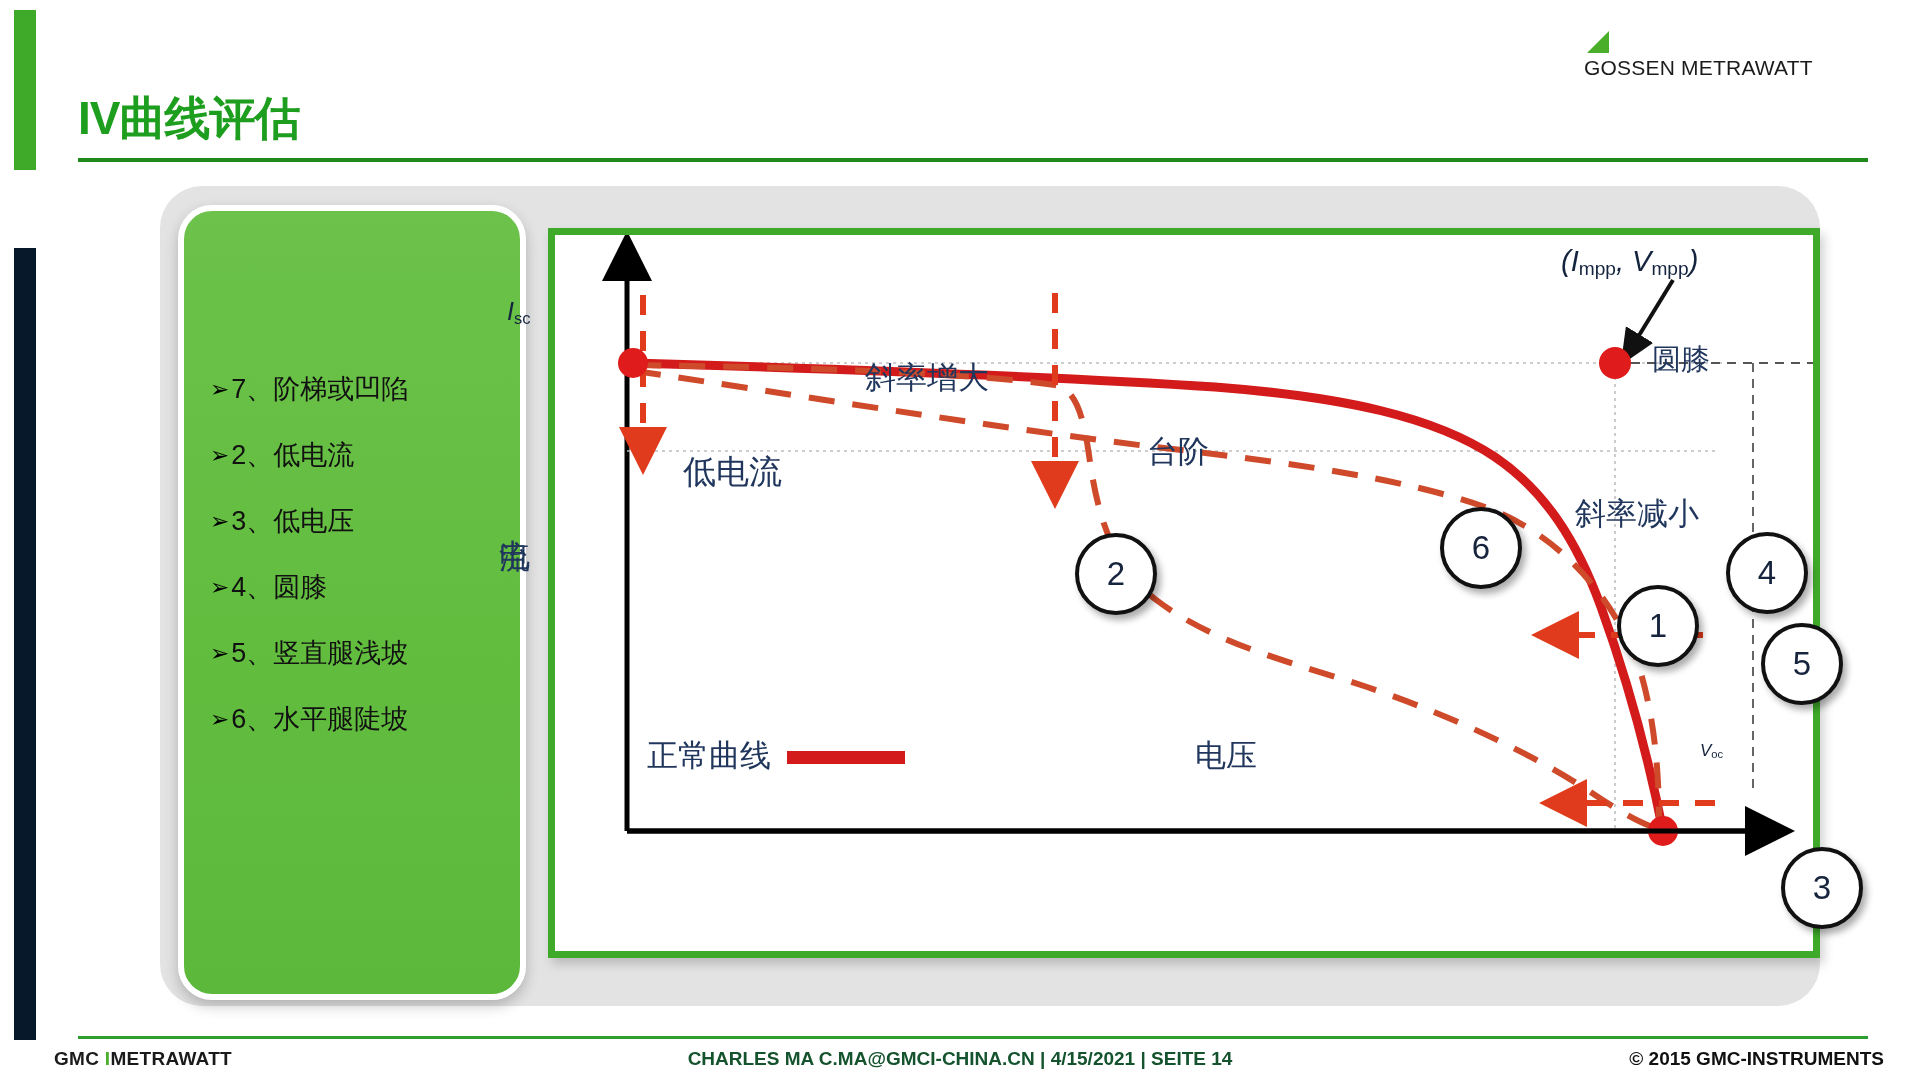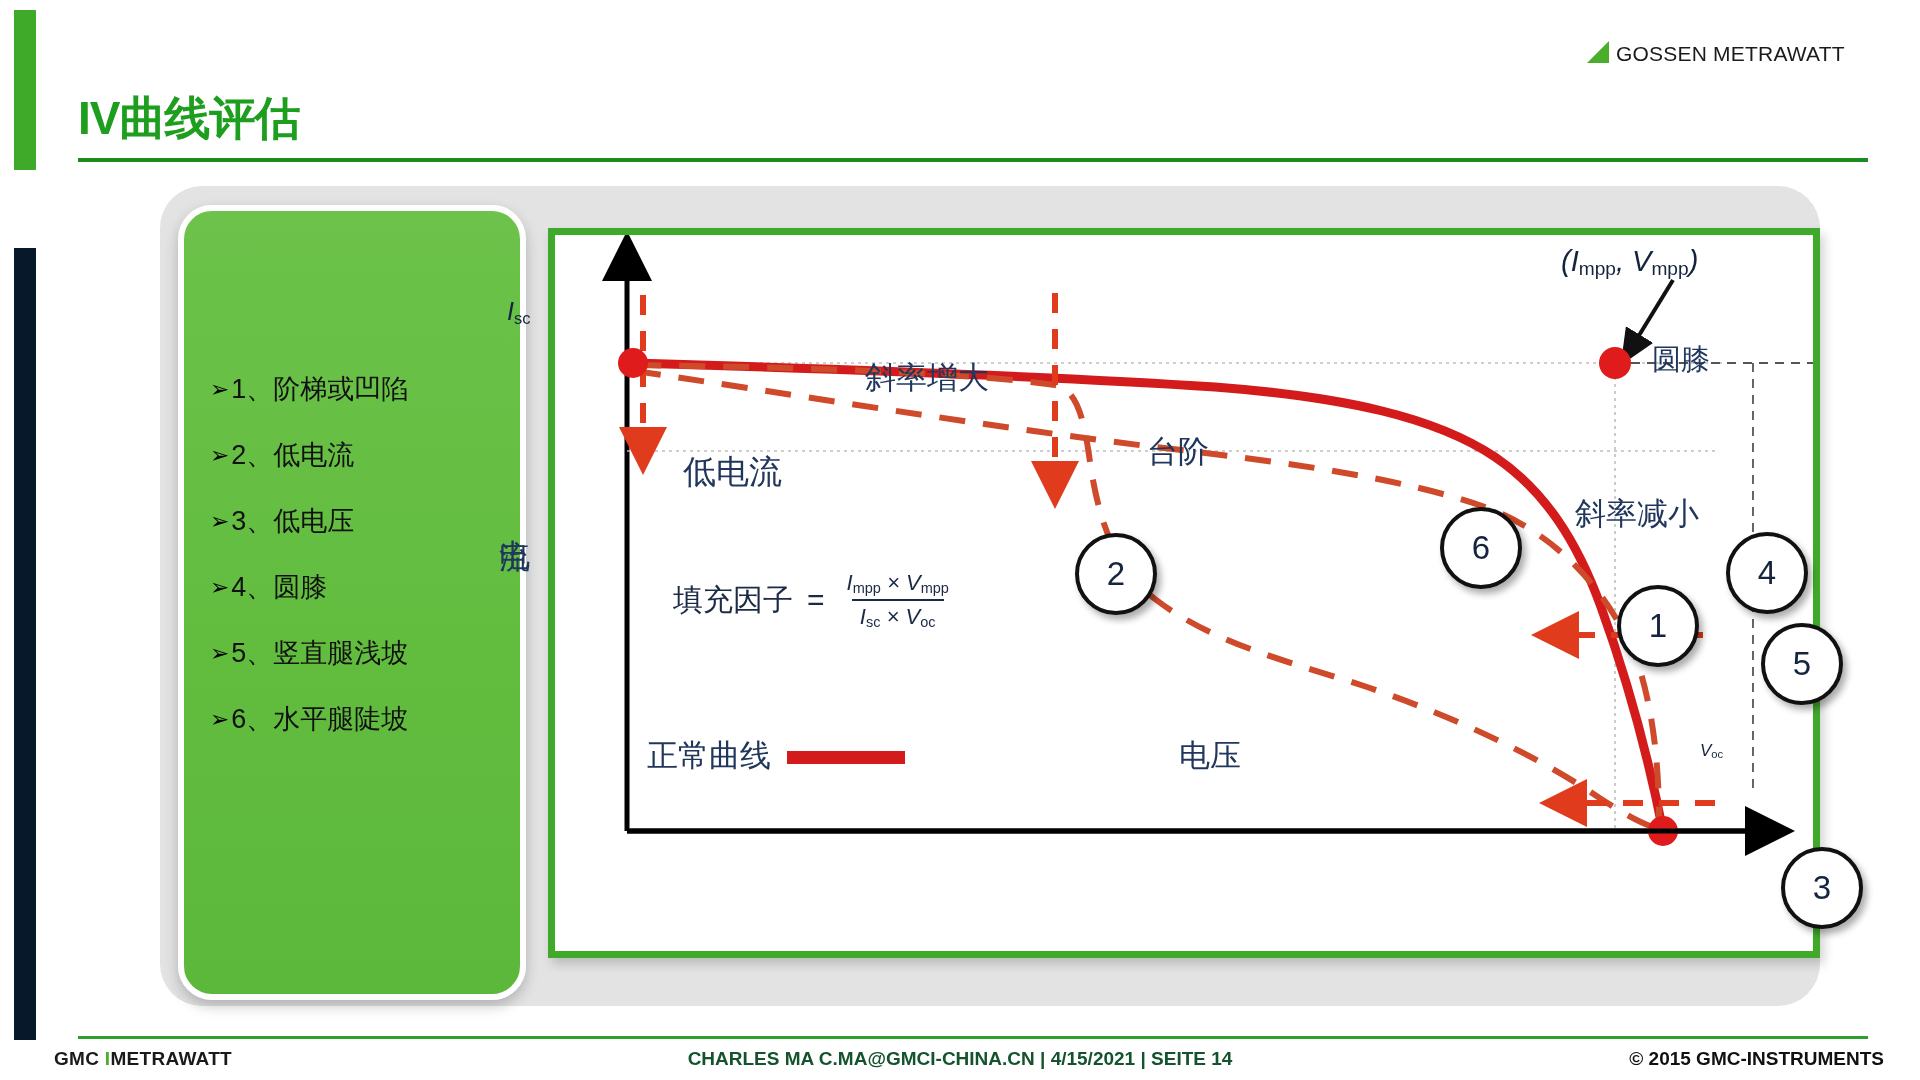--- a/index.html
+++ b/index.html
@@ -16,21 +16,21 @@
   
   .slide-title{
     position:absolute;left:78px;top:88px;
     font-size:46px;font-weight:bold;color:#1e9e1e;
     letter-spacing:-1px;white-space:nowrap;
   }
   .title-rule{
     position:absolute;left:78px;top:158px;width:1790px;height:4px;background:#1e8a1e;
   }
   .logo-block{position:absolute;right:36px;top:28px;width:300px;}
-  .logo-row{display:flex;align-items:flex-end;height:38px;}
+  .logo-row{display:flex;align-items:flex-start;height:38px;flex-direction:column;}
   .logo-tri{width:28px;height:28px;margin-right:4px;flex:0 0 auto;}
   .logo-text{font-size:21px;color:#1b1b1b;letter-spacing:.2px;white-space:nowrap;}
 
   
   .gray-panel{
     position:absolute;left:160px;top:186px;width:1660px;height:820px;
     background:#e3e3e3;border-radius:42px 42px 42px 42px;
   }
 
   
@@ -56,21 +56,21 @@
     box-shadow:4px 6px 10px rgba(0,0,0,.18);
   }
   .chart-svg{position:absolute;left:0;top:0;width:100%;height:100%;}
 
   
   .lbl{position:absolute;color:#20365c;white-space:nowrap;}
   .lbl-isc{left:-48px;top:62px;font-size:25px;font-style:italic;color:#14243f;}
   .lbl-voc{left:1145px;top:506px;font-size:17px;font-style:italic;color:#14243f;}
   .lbl-mpp{left:1006px;top:10px;font-size:29px;font-style:italic;color:#14243f;}
   .lbl-ylabel{left:-62px;top:280px;font-size:31px;writing-mode:vertical-rl;}
-  .lbl-xlabel{left:624px;top:500px;font-size:31px;}
+  .lbl-xlabel{left:640px;top:500px;font-size:31px;}
   .lbl-lowcurrent{left:128px;top:215px;font-size:33px;}
   .lbl-slopeinc{left:310px;top:122px;font-size:31px;}
   .lbl-step{left:592px;top:196px;font-size:31px;text-align:center;}
   .lbl-knee{left:1097px;top:105px;font-size:29px;text-align:center;}
   .lbl-slopedec{left:1020px;top:258px;font-size:31px;}
   .lbl-legend{left:92px;top:500px;font-size:31px;}
   .sub{font-size:.66em;vertical-align:-0.22em;font-style:normal;}
 
   
   .formula{
@@ -118,21 +118,21 @@
     <span class="logo-text">GOSSEN METRAWATT</span>
   </div>
 </div>
 
 <div class="gray-panel"></div>
 
 <div class="green-card">
   <ul class="bullet-list">
     <li class="bullet-item">
       <span class="bullet-arrow">➢</span>
-      <span>1、阶梯或凹陷</span>
+      <span>7、阶梯或凹陷</span>
     </li>
     <li class="bullet-item">
       <span class="bullet-arrow">➢</span>
       <span>2、低电流</span>
     </li>
     <li class="bullet-item">
       <span class="bullet-arrow">➢</span>
       <span>3、低电压</span>
     </li>
     <li class="bullet-item">
@@ -211,36 +211,20 @@
 
   <div class="lbl lbl-ylabel">电流</div>
   <div class="lbl lbl-xlabel">电压</div>
 
   <div class="lbl lbl-lowcurrent">低电流</div>
   <div class="lbl lbl-slopeinc">斜率增大</div>
   <div class="lbl lbl-step">台阶</div>
   <div class="lbl lbl-knee">圆膝</div>
   <div class="lbl lbl-slopedec">斜率减小</div>
 
-  <div class="formula">
-    <span>填充因子</span>
-    <span class="eq">=</span>
-    <span class="frac">
-      <span class="num">
-        <span>I</span><span class="sub">mpp</span>
-        <span>×</span>
-        <span>V</span><span class="sub">mpp</span>
-      </span>
-      <span class="den">
-        <span>I</span><span class="sub">sc</span>
-        <span>×</span>
-        <span>V</span><span class="sub">oc</span>
-      </span>
-    </span>
-  </div>
 
   <div class="lbl lbl-legend">正常曲线</div>
   <div class="legend-swatch"></div>
 
   <div class="marker" style="left:520px;top:298px;">2</div>
   <div class="marker" style="left:885px;top:272px;">6</div>
   <div class="marker" style="left:1062px;top:350px;">1</div>
   <div class="marker" style="left:1171px;top:297px;">4</div>
   <div class="marker" style="left:1206px;top:388px;">5</div>
   <div class="marker" style="left:1226px;top:612px;">3</div>

